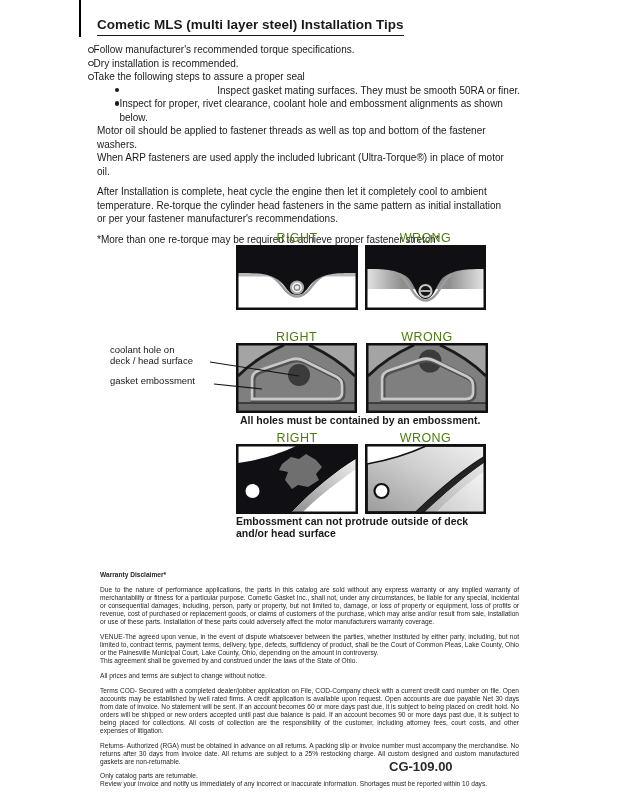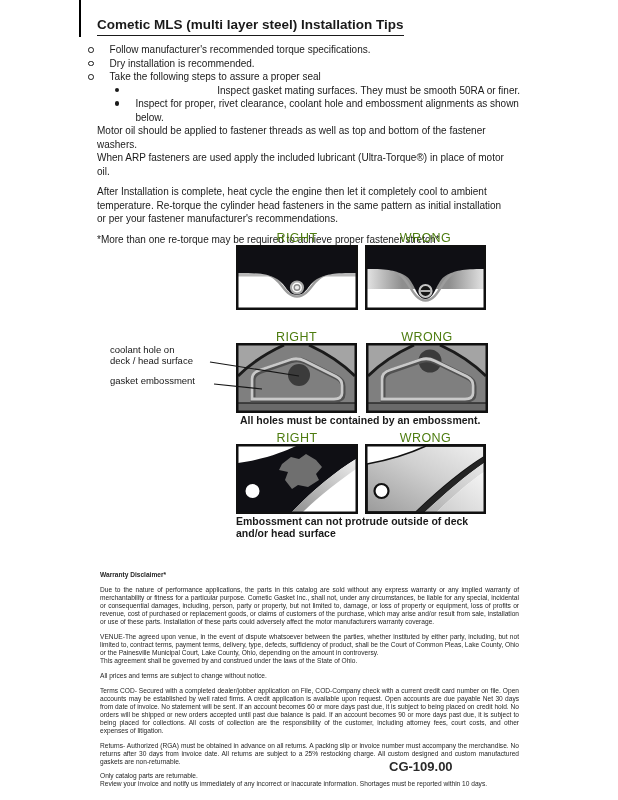--- a/index.html
+++ b/index.html
@@ -11,21 +11,21 @@
   }
   html,body{margin:0;padding:0;background:#ffffff;}
   .page{
     position:relative;width:526px;height:800px;overflow:hidden;background:#fff;
     font-family:"Liberation Sans", sans-serif;color:var(--ink);
   }
   .corner-tick{position:absolute;left:79px;top:0;width:2px;height:37px;background:#000;}
   .content{position:absolute;left:88px;top:17px;width:432px;}
   h1.title{font-size:13.5px;line-height:16px;font-weight:bold;margin:0 0 7px 9px;}
   h1.title .u{display:inline-block;border-bottom:1.6px solid var(--ink);padding-bottom:2px;}
-  .bullet-row{display:flex;gap:16px;align-items:flex-start;font-size:10px;line-height:13.5px;}
+  .bullet-row{display:flex;gap:0;align-items:flex-start;font-size:10px;line-height:13.5px;}
   .bullet-row.sub{padding-left:27px;justify-content:space-between;}
   .marker-o{flex:0 0 auto;width:3.6px;height:3.6px;border:1px solid var(--ink);border-radius:50%;margin-top:4.4px;}
   .marker-f{flex:0 0 auto;width:4.4px;height:4.4px;background:var(--ink);border-radius:50%;margin-top:4.2px;}
   h2.diesel{font-size:11.5px;font-weight:bold;margin:11px 0 4px 9px;}
   .body-p{font-size:10px;line-height:13.5px;margin:0 8px 7px 9px;white-space:pre-line;}
   .body-p.note{margin-top:4px;}
   .fig-label{position:absolute;font-size:12.5px;letter-spacing:.4px;text-align:center;color:#4d7c0f;}
   .fig-box{position:absolute;line-height:0;}
   .fig-caption{position:absolute;font-size:10.5px;font-weight:bold;line-height:11.5px;white-space:pre-line;}
   .ann-label{position:absolute;font-size:9.5px;line-height:10.5px;text-align:left;white-space:pre-line;color:#161616;}

